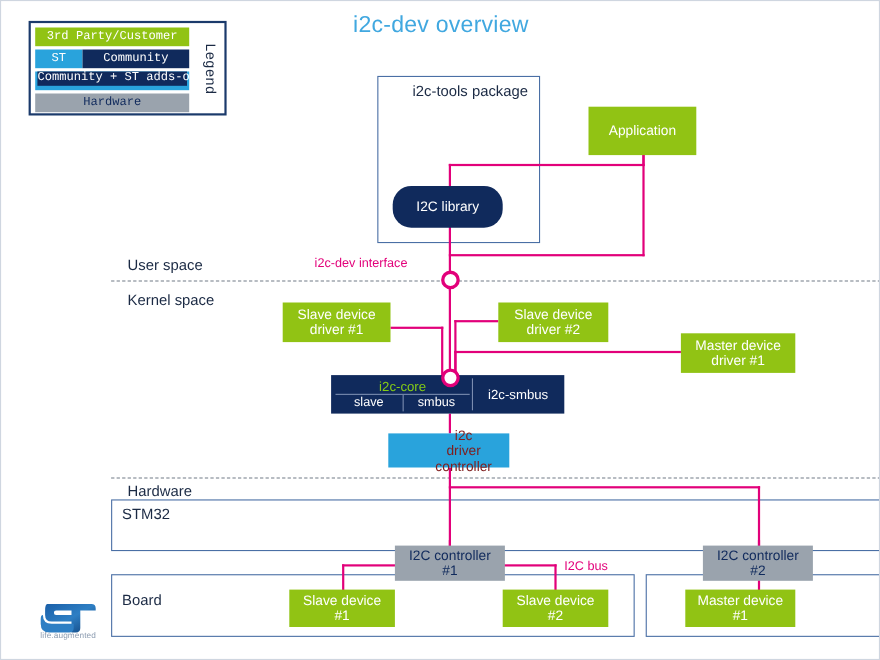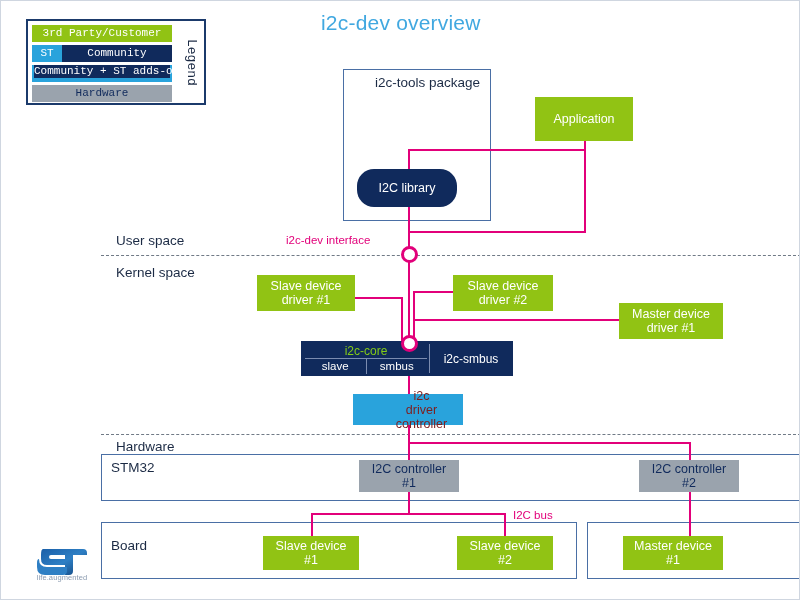--- a/index.html
+++ b/index.html
@@ -54,21 +54,21 @@
     line-height: 17px;
     margin-bottom: 3px;
     font-size: 11px;
     text-align: center;
     color: #ffffff;
     box-sizing: border-box;
     white-space: nowrap;
   }
   .lg-3rd    { background: #91c314; }
   .lg-split  { display: flex; }
-  .lg-st     { background: #29a3dc; width: 30px; }
+  .lg-st     { background: #29a3dc; width: 43px; }
   .lg-comm   { background: #102a5c; flex: 1; }
   .lg-addson { background: #29a3dc; padding: 0 2px; }
   .lg-addson span {
     display: block;
     background: #102a5c;
     height: 13px;
     line-height: 13px;
     margin-top: 2px;
   }
   .lg-hw     { background: #9aa3ad; color: #102a5c; }
@@ -94,21 +94,21 @@
     align-items: center;
     justify-content: center;
     text-align: center;
     font-size: 12.5px;
     line-height: 14px;
     z-index: 5;
   }
   .box-green  { background: #91c314; color: #ffffff; }
   .box-navy   { background: #102a5c; color: #ffffff; border-radius: 17px; }
   .box-blue   { background: #29a3dc; color: #7f1d1d; padding-left: 27px; }
-  .box-grey   { background: #9aa3ad; color: #102a5c; }
+  .box-grey   { background: #9aa3ad; color: #102a5c; margin-top: 36px; }
 
   .outline-box {
     position: absolute;
     box-sizing: border-box;
     border: 1px solid #4a6fa5;
     background: transparent;
     z-index: 2;
   }
   .outline-label {
     position: absolute;

